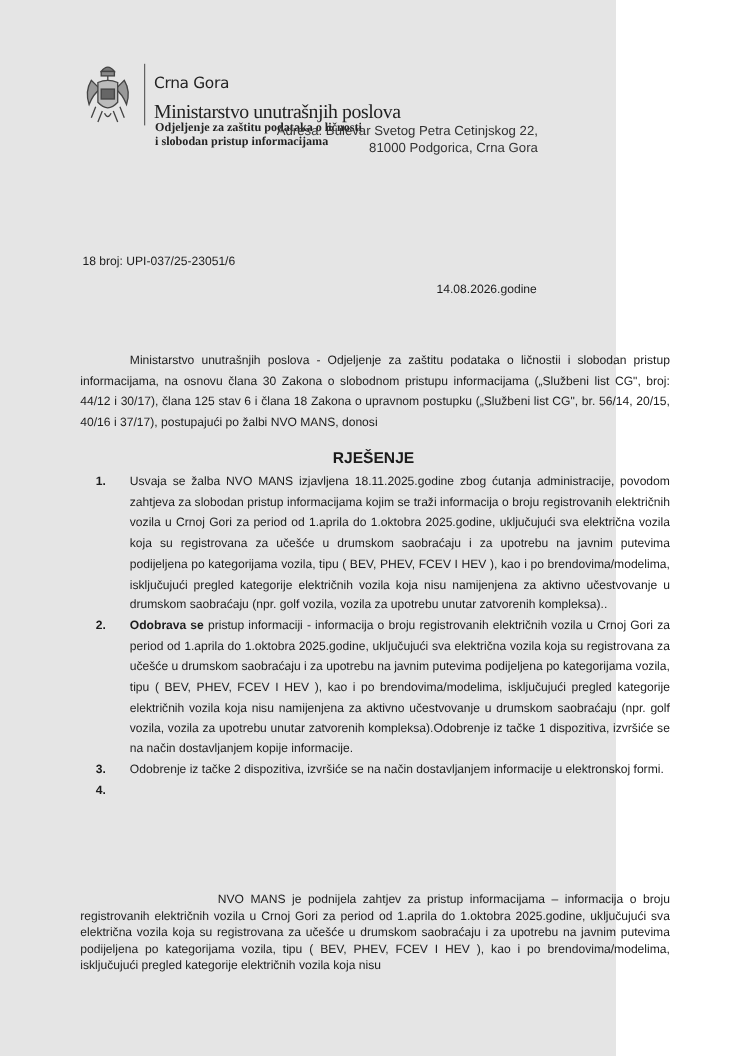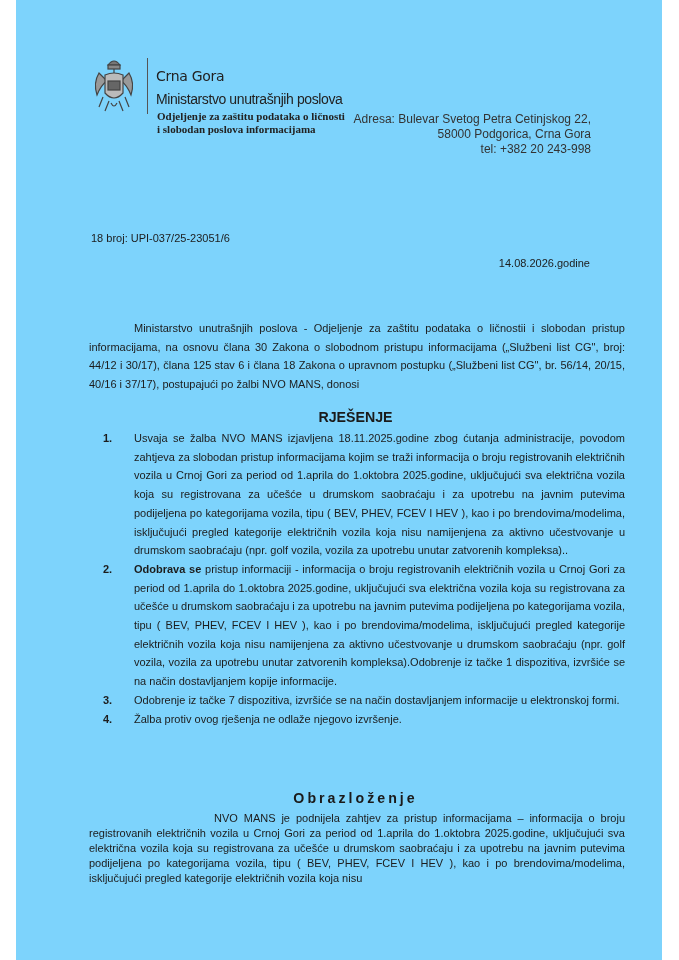--- a/index.html
+++ b/index.html
@@ -1,23 +1,23 @@
 <!DOCTYPE html>
 <html><head>
 <meta charset="utf-8">
 <style>
   html, body { margin: 0; padding: 0; background: #ffffff; }
   body { width: 679px; height: 960px; position: relative; overflow: hidden; color: #1a1a1a; }
-  .page { position: absolute; left: 16px; top: 0; width: 646px; height: 960px; background: #7dd3fc; }
+  .page { position: absolute; left: 0; top: 0; width: 560px; height: 960px; background: #e5e5e5; }
 
   
   .crest { position: absolute; left: 75px; top: 55px; width: 46px; height: 60px; }
   .head-divider { position: absolute; left: 131px; top: 58px; width: 1px; height: 56px; background: #555; }
   .org-country { position: absolute; left: 140px; top: 68px; font-family: "DejaVu Sans", sans-serif; font-size: 14px; letter-spacing: -0.3px; color: #222; }
-  .org-ministry { position: absolute; left: 140px; top: 91px; font-family: Liberation Sans, sans-serif; font-size: 14px; letter-spacing: -0.4px; color: #222; }
+  .org-ministry { position: absolute; left: 140px; top: 91px; font-family: Liberation Serif, serif; font-size: 18px; letter-spacing: -0.4px; color: #222; }
   .org-dept { position: absolute; left: 141px; top: 110px; font-family: "Liberation Serif", serif; font-weight: bold; font-size: 11px; line-height: 13px; color: #222; }
 
   .addr { position: absolute; right: 71px; top: 112px; text-align: right; font-family: "Liberation Sans", sans-serif; font-size: 12px; line-height: 15px; color: #333; }
 
   
   .text { font-family: Liberation Sans, sans-serif; font-size: 11px; color: #1c1c1c; }
   .ref { position: absolute; left: 75px; top: 232px; }
   .date { position: absolute; right: 72px; top: 257px; }
 
   .intro { position: absolute; left: 73px; top: 319px; width: 536px; line-height: 18.7px; text-align: justify; margin: 0; }
@@ -52,48 +52,46 @@
       <path d="M12 42 L8 52 M34 42 L38 52"></path>
       <path d="M18 46 L14 56 M28 46 L32 56"></path>
       <path d="M20 48 Q23 54 26 48"></path>
     </g>
   </svg>
   <div class="head-divider"></div>
   <div class="org-country">Crna Gora</div>
   <div class="org-ministry">Ministarstvo unutrašnjih poslova</div>
   <div class="org-dept">
     <div>Odjeljenje za zaštitu podataka o ličnosti</div>
-    <div>i slobodan poslova informacijama</div>
+    <div>i slobodan pristup informacijama</div>
   </div>
 
   <div class="addr">
     <div>Adresa: Bulevar Svetog Petra Cetinjskog 22,</div>
-    <div>58000 Podgorica, Crna Gora</div>
-    <div>tel: +382 20 243-998</div>
+    <div>81000 Podgorica, Crna Gora</div>
   </div>
 
   <div class="text ref">18 broj: UPI-037/25-23051/6</div>
   <div class="text date">14.08.2026.godine</div>
 
   <p class="text intro"><span class="indent"></span><span>Ministarstvo unutrašnjih poslova - Odjeljenje za zaštitu podataka o ličnostii i slobodan pristup informacijama, na osnovu člana 30 Zakona o slobodnom pristupu informacijama („Službeni list CG", broj: 44/12 i 30/17), člana 125 stav 6 i člana 18 Zakona o upravnom postupku („Službeni list CG", br. 56/14, 20/15, 40/16 i 37/17), postupajući po žalbi NVO MANS, donosi</span></p>
 
   <div class="heading h-rjesenje">RJEŠENJE</div>
 
   <ol class="text list">
     <li>
       <span class="num">1.</span><span>Usvaja se žalba NVO MANS izjavljena 18.11.2025.godine zbog ćutanja administracije, povodom zahtjeva za slobodan pristup informacijama kojim se traži informacija o broju registrovanih električnih vozila u Crnoj Gori za period od 1.aprila do 1.oktobra 2025.godine, uključujući sva električna vozila koja su registrovana za učešće u drumskom saobraćaju i za upotrebu na javnim putevima podijeljena po kategorijama vozila, tipu ( BEV, PHEV, FCEV I HEV ), kao i po brendovima/modelima, isključujući pregled kategorije električnih vozila koja nisu namijenjena za aktivno učestvovanje u drumskom saobraćaju (npr. golf vozila, vozila za upotrebu unutar zatvorenih kompleksa)..</span>
     </li>
     <li>
       <span class="num">2.</span><span class="strong">Odobrava se</span><span> pristup informaciji - informacija o broju registrovanih električnih vozila u Crnoj Gori za period od 1.aprila do 1.oktobra 2025.godine, uključujući sva električna vozila koja su registrovana za učešće u drumskom saobraćaju i za upotrebu na javnim putevima podijeljena po kategorijama vozila, tipu ( BEV, PHEV, FCEV I HEV ), kao i po brendovima/modelima, isključujući pregled kategorije električnih vozila koja nisu namijenjena za aktivno učestvovanje u drumskom saobraćaju (npr. golf vozila, vozila za upotrebu unutar zatvorenih kompleksa).Odobrenje iz tačke 1 dispozitiva, izvršiće se na način dostavljanjem kopije informacije.</span>
     </li>
     <li>
-      <span class="num">3.</span><span>Odobrenje iz tačke 7 dispozitiva, izvršiće se na način dostavljanjem informacije u elektronskoj formi.</span>
+      <span class="num">3.</span><span>Odobrenje iz tačke 2 dispozitiva, izvršiće se na način dostavljanjem informacije u elektronskoj formi.</span>
     </li>
     <li>
-      <span class="num">4.</span><span>Žalba protiv ovog rješenja ne odlaže njegovo izvršenje.</span>
+      <span class="num">4.</span>
     </li>
   </ol>
 
-  <div class="heading h-obraz">Obrazloženje</div>
 
   <p class="text obraz"><span class="indent"></span><span>NVO MANS je podnijela zahtjev za pristup informacijama – informacija o broju registrovanih električnih vozila u Crnoj Gori za period od 1.aprila do 1.oktobra 2025.godine, uključujući sva električna vozila koja su registrovana za učešće u drumskom saobraćaju i za upotrebu na javnim putevima podijeljena po kategorijama vozila, tipu ( BEV, PHEV, FCEV I HEV ), kao i po brendovima/modelima, isključujući pregled kategorije električnih vozila koja nisu</span></p>
 
 </div>
 
 </body></html>

